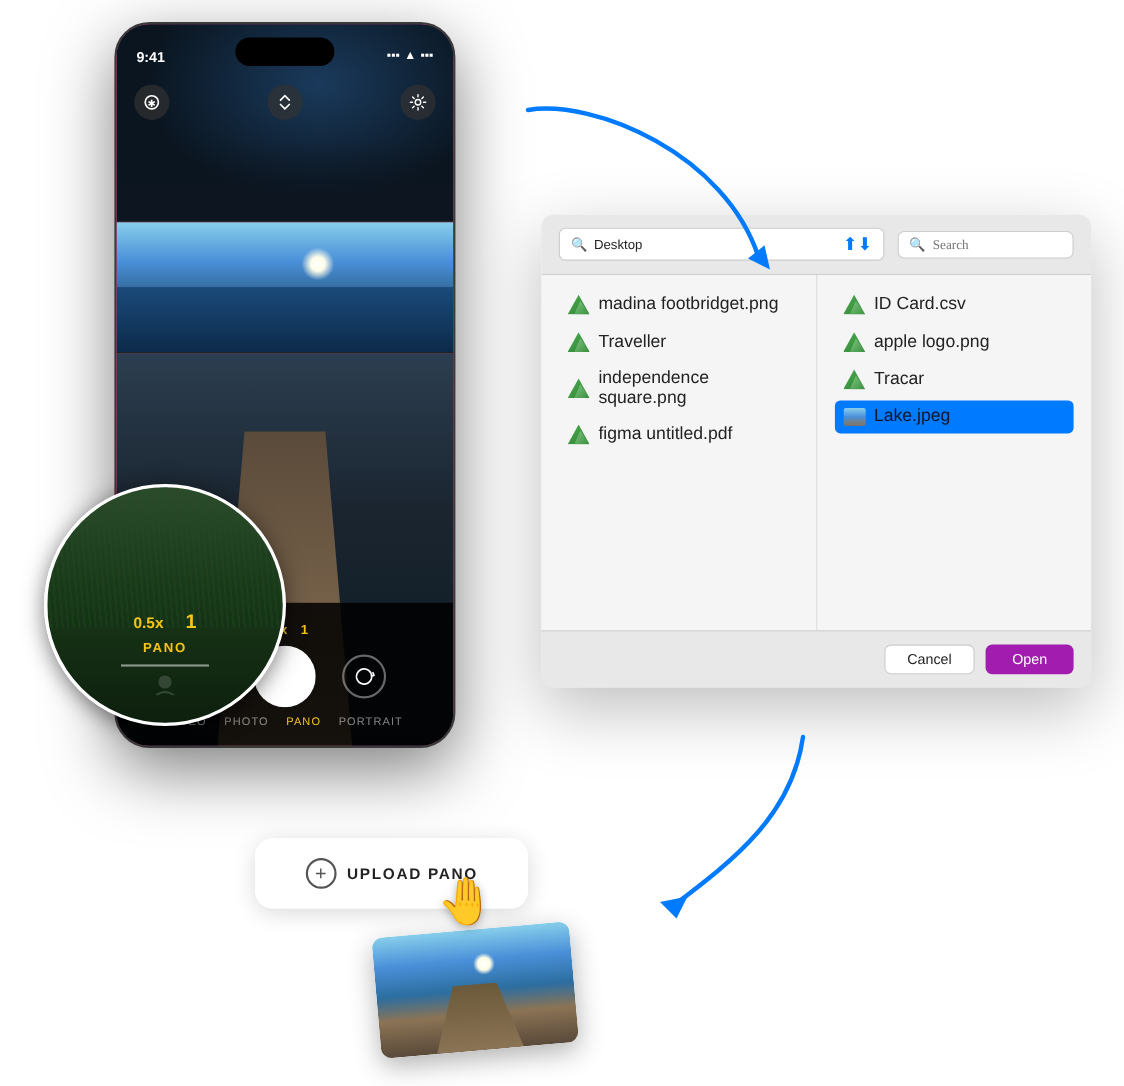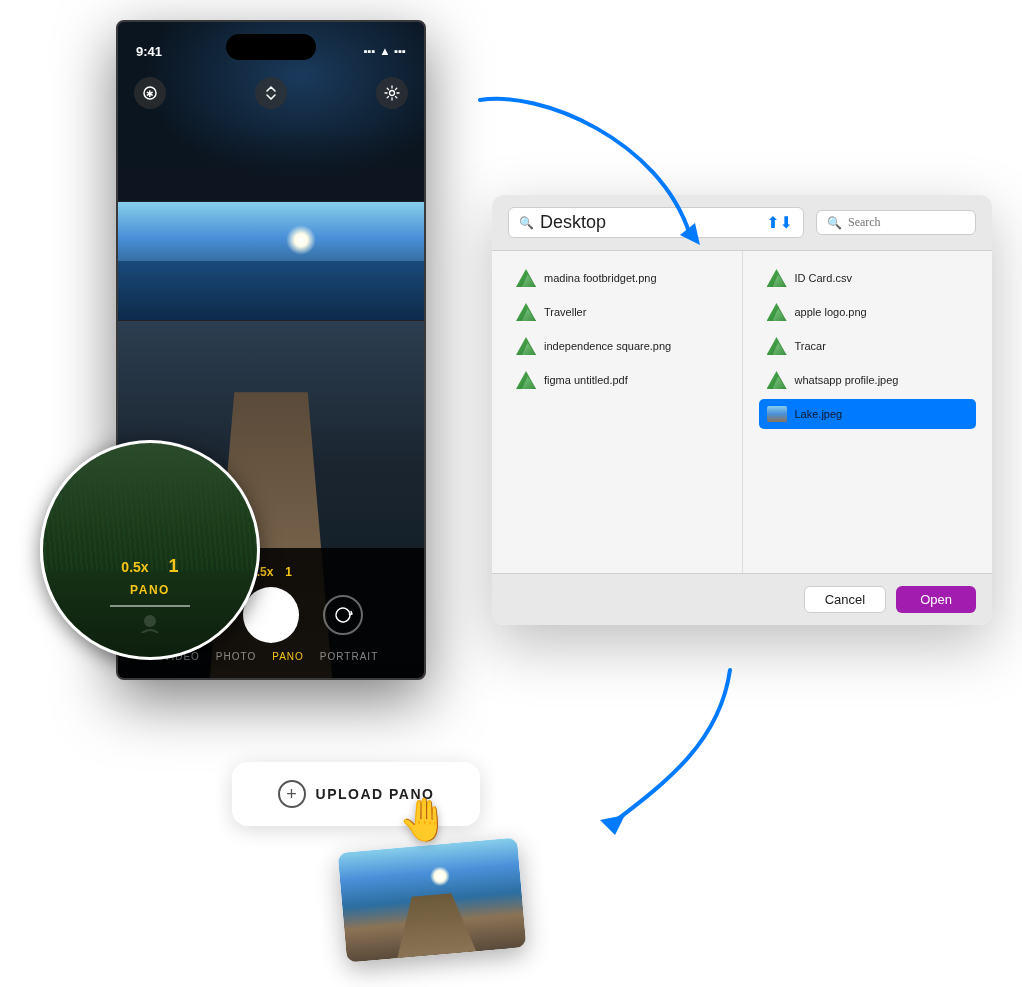--- a/index.html
+++ b/index.html
@@ -15,25 +15,25 @@
     
     .phone-container {
       position: absolute;
       left: 100px;
       top: 20px;
       width: 330px;
       height: 700px;
     }
     .phone-body {
       position: absolute;
-      left: 16px; top: 0;
+      left: 4px; top: 0;
       width: 310px;
       height: 660px;
       background: #ec4899;
-      border-radius: 8px;
+      border-radius: 32px;
       border: 2.5px solid #3a3a3a;
       overflow: hidden;
       box-shadow: 0 20px 60px rgba(0,0,0,0.5);
     }
     
     .dynamic-island {
       position: absolute;
       top: 12px;
       left: 50%;
       transform: translateX(-50%);
@@ -386,21 +386,21 @@
       border-radius: 6px;
       padding: 4px 10px;
       gap: 6px;
       flex: 1;
     }
     .dialog-location-icon {
       color: #666;
       font-size: 12px;
     }
     .dialog-location-text {
-      font-size: 18px;
+      font-size: 12px;
       color: #222;
       flex: 1;
     }
     .dialog-location-arrows {
       color: #007AFF;
       font-size: 16px;
     }
     .dialog-search {
       display: flex;
       align-items: center;
@@ -478,21 +478,21 @@
     }
     .file-icon-img::after {
       content: '';
       position: absolute;
       bottom: 0; left: 30%; right: 0;
       height: 70%;
       background: linear-gradient(135deg, #81C784 0%, #388E3C 100%);
       clip-path: polygon(40% 0%, 100% 100%, 0% 100%);
     }
     .file-name {
-      font-size: 11px;
+      font-size: 16px;
       color: #222;
     }
     .dialog-footer {
       padding: 12px 16px;
       display: flex;
       justify-content: flex-end;
       gap: 10px;
       border-top: 1px solid #d0d0d0;
       background: #e8e8e8;
     }
@@ -707,26 +707,20 @@
             <div class="file-icon-img"></div>
           </div>
         <span class="file-name">apple logo.png</span>
       </div>
       <div class="dialog-file-item">
         <div class="file-icon">
             <div class="file-icon-img"></div>
           </div>
         <span class="file-name">Tracar</span>
       </div>
-      <div class="dialog-file-item">
-        <div class="file-icon">
-            <div class="file-icon-img"></div>
-          </div>
-        <span class="file-name">whatsapp profile.jpeg</span>
-      </div>
       <div class="dialog-file-item selected">
         <div class="file-icon">
 
           <div style="width:20px;height:16px;border-radius:2px;background:linear-gradient(180deg,#87CEEB 0%,#4a90d9 50%,#8b7355 100%);"></div>
         </div>
         <span class="file-name">Lake.jpeg</span>
       </div>
     </div>
   </div>
 

